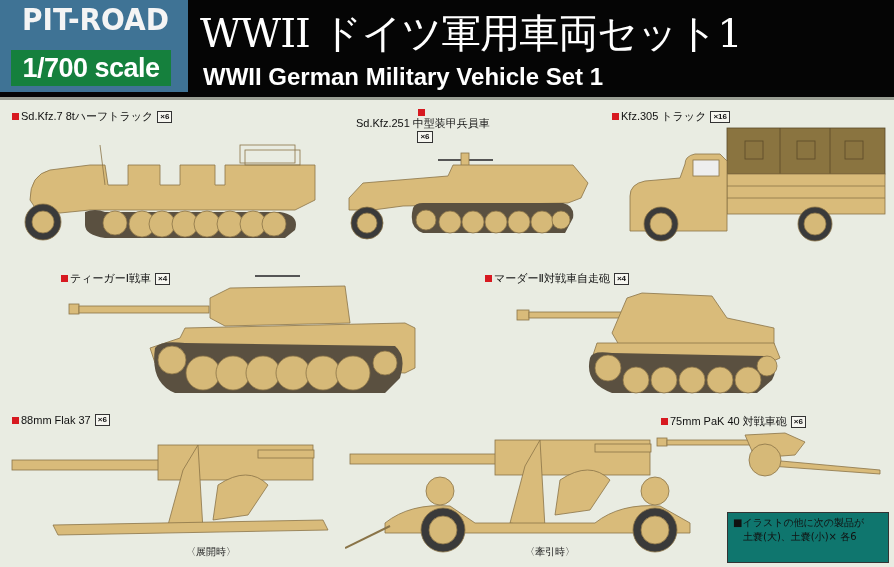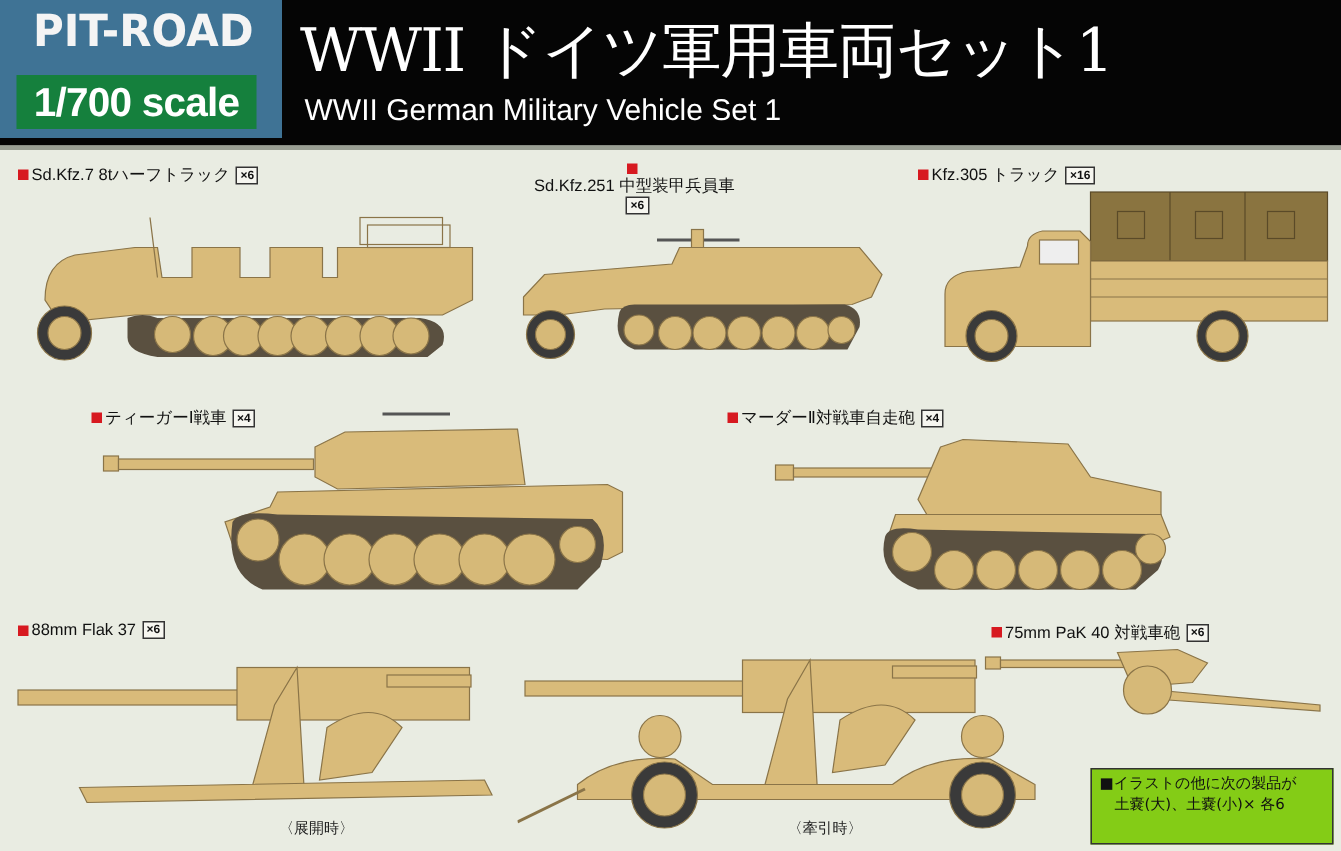--- a/index.html
+++ b/index.html
@@ -2,28 +2,28 @@
 <html><head>
 <meta charset="utf-8">
 <style>
   * { box-sizing: border-box; margin: 0; padding: 0; }
   body { width: 894px; height: 567px; background: #e9ece2; overflow: hidden; position: relative; font-family: "DejaVu Sans", sans-serif; }
   #header { position: absolute; left: 0; top: 0; width: 894px; height: 97px; background: #050505; }
   #brand { position: absolute; left: 0; top: 0; width: 188px; height: 92px; background: #3f7395; }
   #brand-name { position: absolute; left: 8px; top: 4px; width: 175px; text-align: center; color: #f4f4f4; font-family: "DejaVu Sans", sans-serif; font-weight: bold; font-size: 28px; letter-spacing: 0px; transform: scaleY(1.05); }
   #scale-badge { position: absolute; left: 11px; top: 50px; width: 160px; height: 36px; background: #15803d; color: #fff; font-family: "Liberation Sans", sans-serif; font-weight: bold; font-size: 27px; text-align: center; line-height: 36px; letter-spacing: -0.5px; }
   #title-jp { position: absolute; left: 200px; top: 6px; color: #fff; font-family: "DejaVu Serif", serif; font-weight: normal; font-size: 40px; white-space: nowrap; letter-spacing: -1px; }
-  #title-en { position: absolute; left: 203px; top: 63px; color: #fff; font-family: "Liberation Sans", sans-serif; font-weight: normal; font-size: 20px; white-space: nowrap; }
+  #title-en { position: absolute; left: 203px; top: 63px; color: #fff; font-family: "Liberation Sans", sans-serif; font-weight: bold; font-size: 24px; white-space: nowrap; }
   #header-rule { position: absolute; left: 0; top: 97px; width: 894px; height: 3px; background: #9a9f94; }
   .label { position: absolute; font-family: "Liberation Sans", sans-serif; font-size: 11px; color: #111; white-space: nowrap; display: flex; align-items: center; }
   .sq { width: 7px; height: 7px; background: #d71920; margin-right: 2px; display: inline-block; }
   .qty { border: 1px solid #333; font-size: 8px; font-weight: bold; padding: 0 2px; margin-left: 4px; line-height: 10px; background: #f6f6f0; }
   .vehicle { position: absolute; }
   .caption { position: absolute; font-size: 10px; color: #222; font-family: "DejaVu Sans", sans-serif; }
-  #note { position: absolute; left: 727px; top: 512px; width: 162px; height: 51px; background: #84cc16; border: 1px solid #333; padding: 3px 5px; font-size: 10px; line-height: 14px; color: #111; font-family: "DejaVu Sans", sans-serif; }
+  #note { position: absolute; left: 727px; top: 512px; width: 162px; height: 51px; background: #0f766e; border: 1px solid #333; padding: 3px 5px; font-size: 10px; line-height: 14px; color: #111; font-family: "DejaVu Sans", sans-serif; }
   #note div { white-space: nowrap; }
 </style>
 </head>
 <body>
 
 <div id="header"></div>
 <div id="brand">
   <div id="brand-name">PIT-ROAD</div>
   <div id="scale-badge">1/700 scale</div>
 </div>

